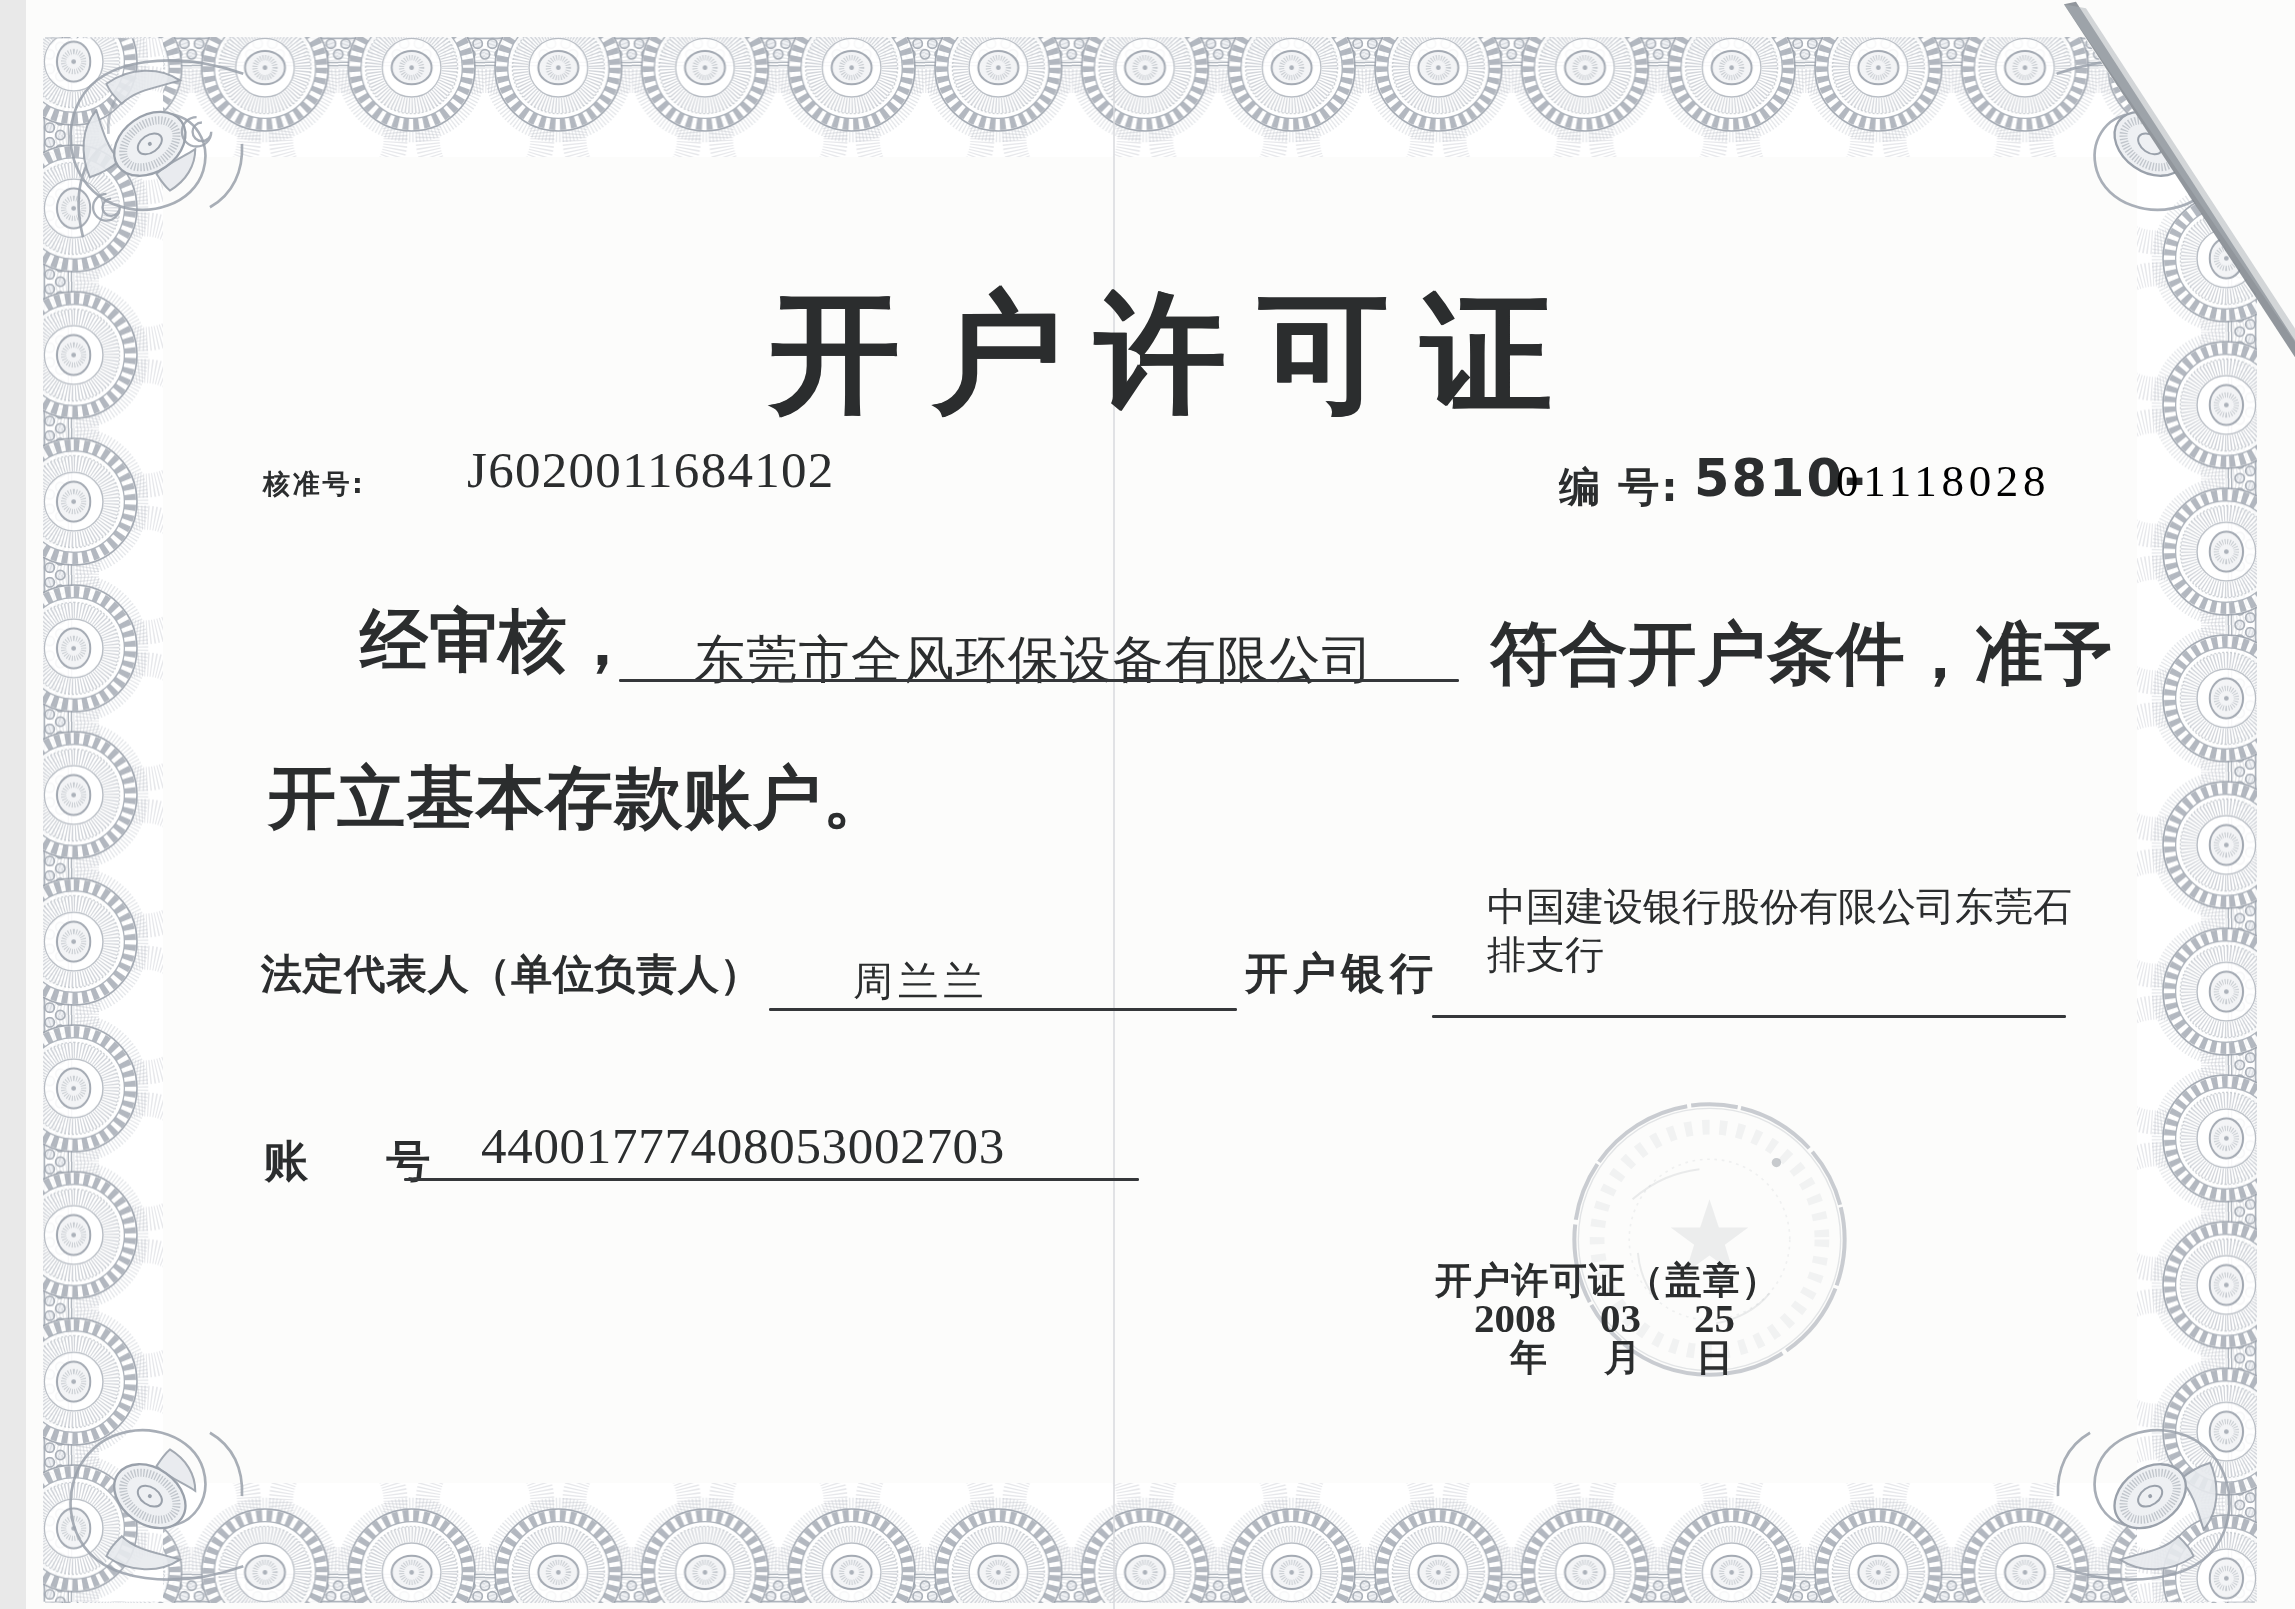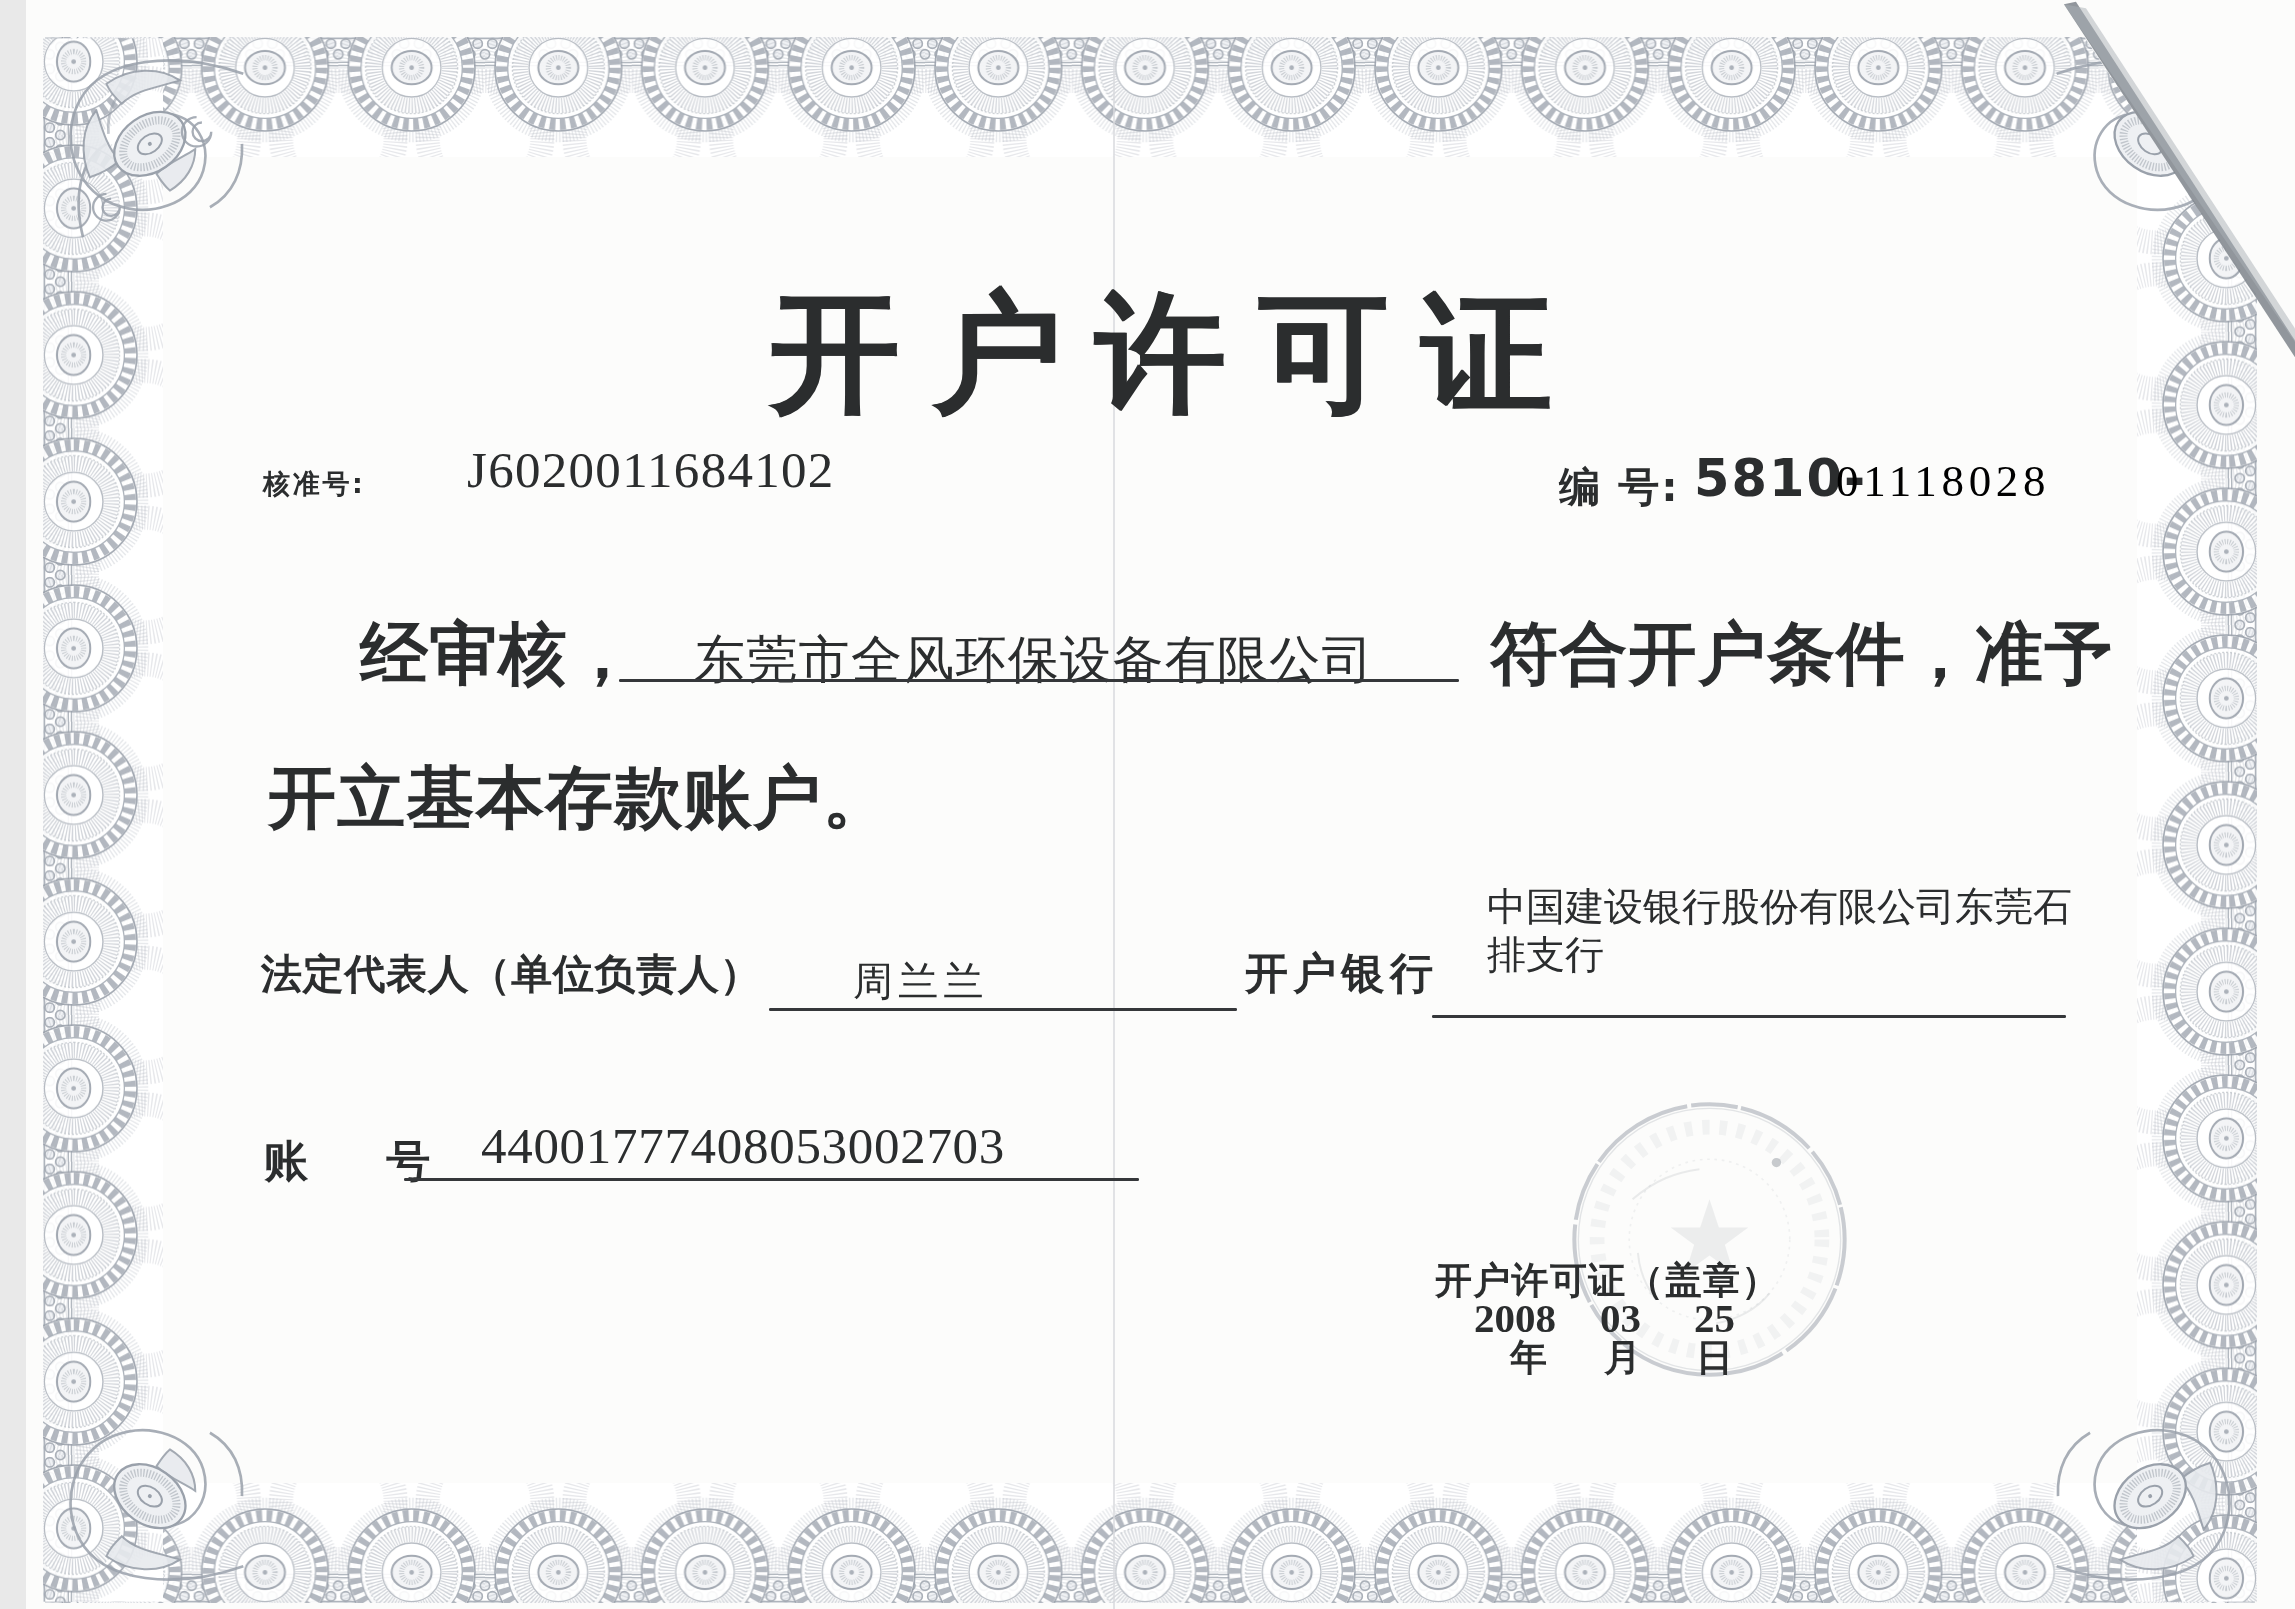--- a/index.html
+++ b/index.html
@@ -212,21 +212,21 @@
 
   <div class="txt title" style="left:743px;top:267px;">开户许可证</div>
 
   <div class="txt lbl" style="left:237px;top:466px;font-size:27px;letter-spacing:2.7px;">核准号:</div>
   <div class="txt num" style="left:441px;top:441px;font-size:51px;letter-spacing:1.3px;">J6020011684102</div>
 
   <div class="txt lbl" style="left:1533px;top:460px;font-size:41px;letter-spacing:2px;">编 号:</div>
   <div class="txt" style="left:1668px;top:449px;font-size:51px;font-weight:700;letter-spacing:2px;">5810-</div>
   <div class="txt num serialnum" style="left:1810px;top:455px;font-size:45px;">01118028</div>
 
-  <div class="txt big" style="left:334px;top:609px;">经审核，</div>
+  <div class="txt big" style="left:334px;top:596px;">经审核，</div>
   <div class="txt" style="left:668px;top:626px;font-size:51px;font-weight:500;letter-spacing:1.3px;">东莞市全风环保设备有限公司</div>
   <div class="underline" style="left:593px;top:679px;width:840px;"></div>
   <div class="txt big" style="left:242px;top:753px;">开立基本存款账户。</div>
 
   <div class="txt big" style="left:1464px;top:609px;">符合开户条件，准予</div>
 
   <div class="txt lbl" style="left:235px;top:947px;font-size:41px;letter-spacing:0.7px;">法定代表人（单位负责人）</div>
   <div class="txt" style="left:827px;top:954px;font-size:40px;letter-spacing:5.3px;">周兰兰</div>
   <div class="underline" style="left:743px;top:1008px;width:468px;"></div>
 

